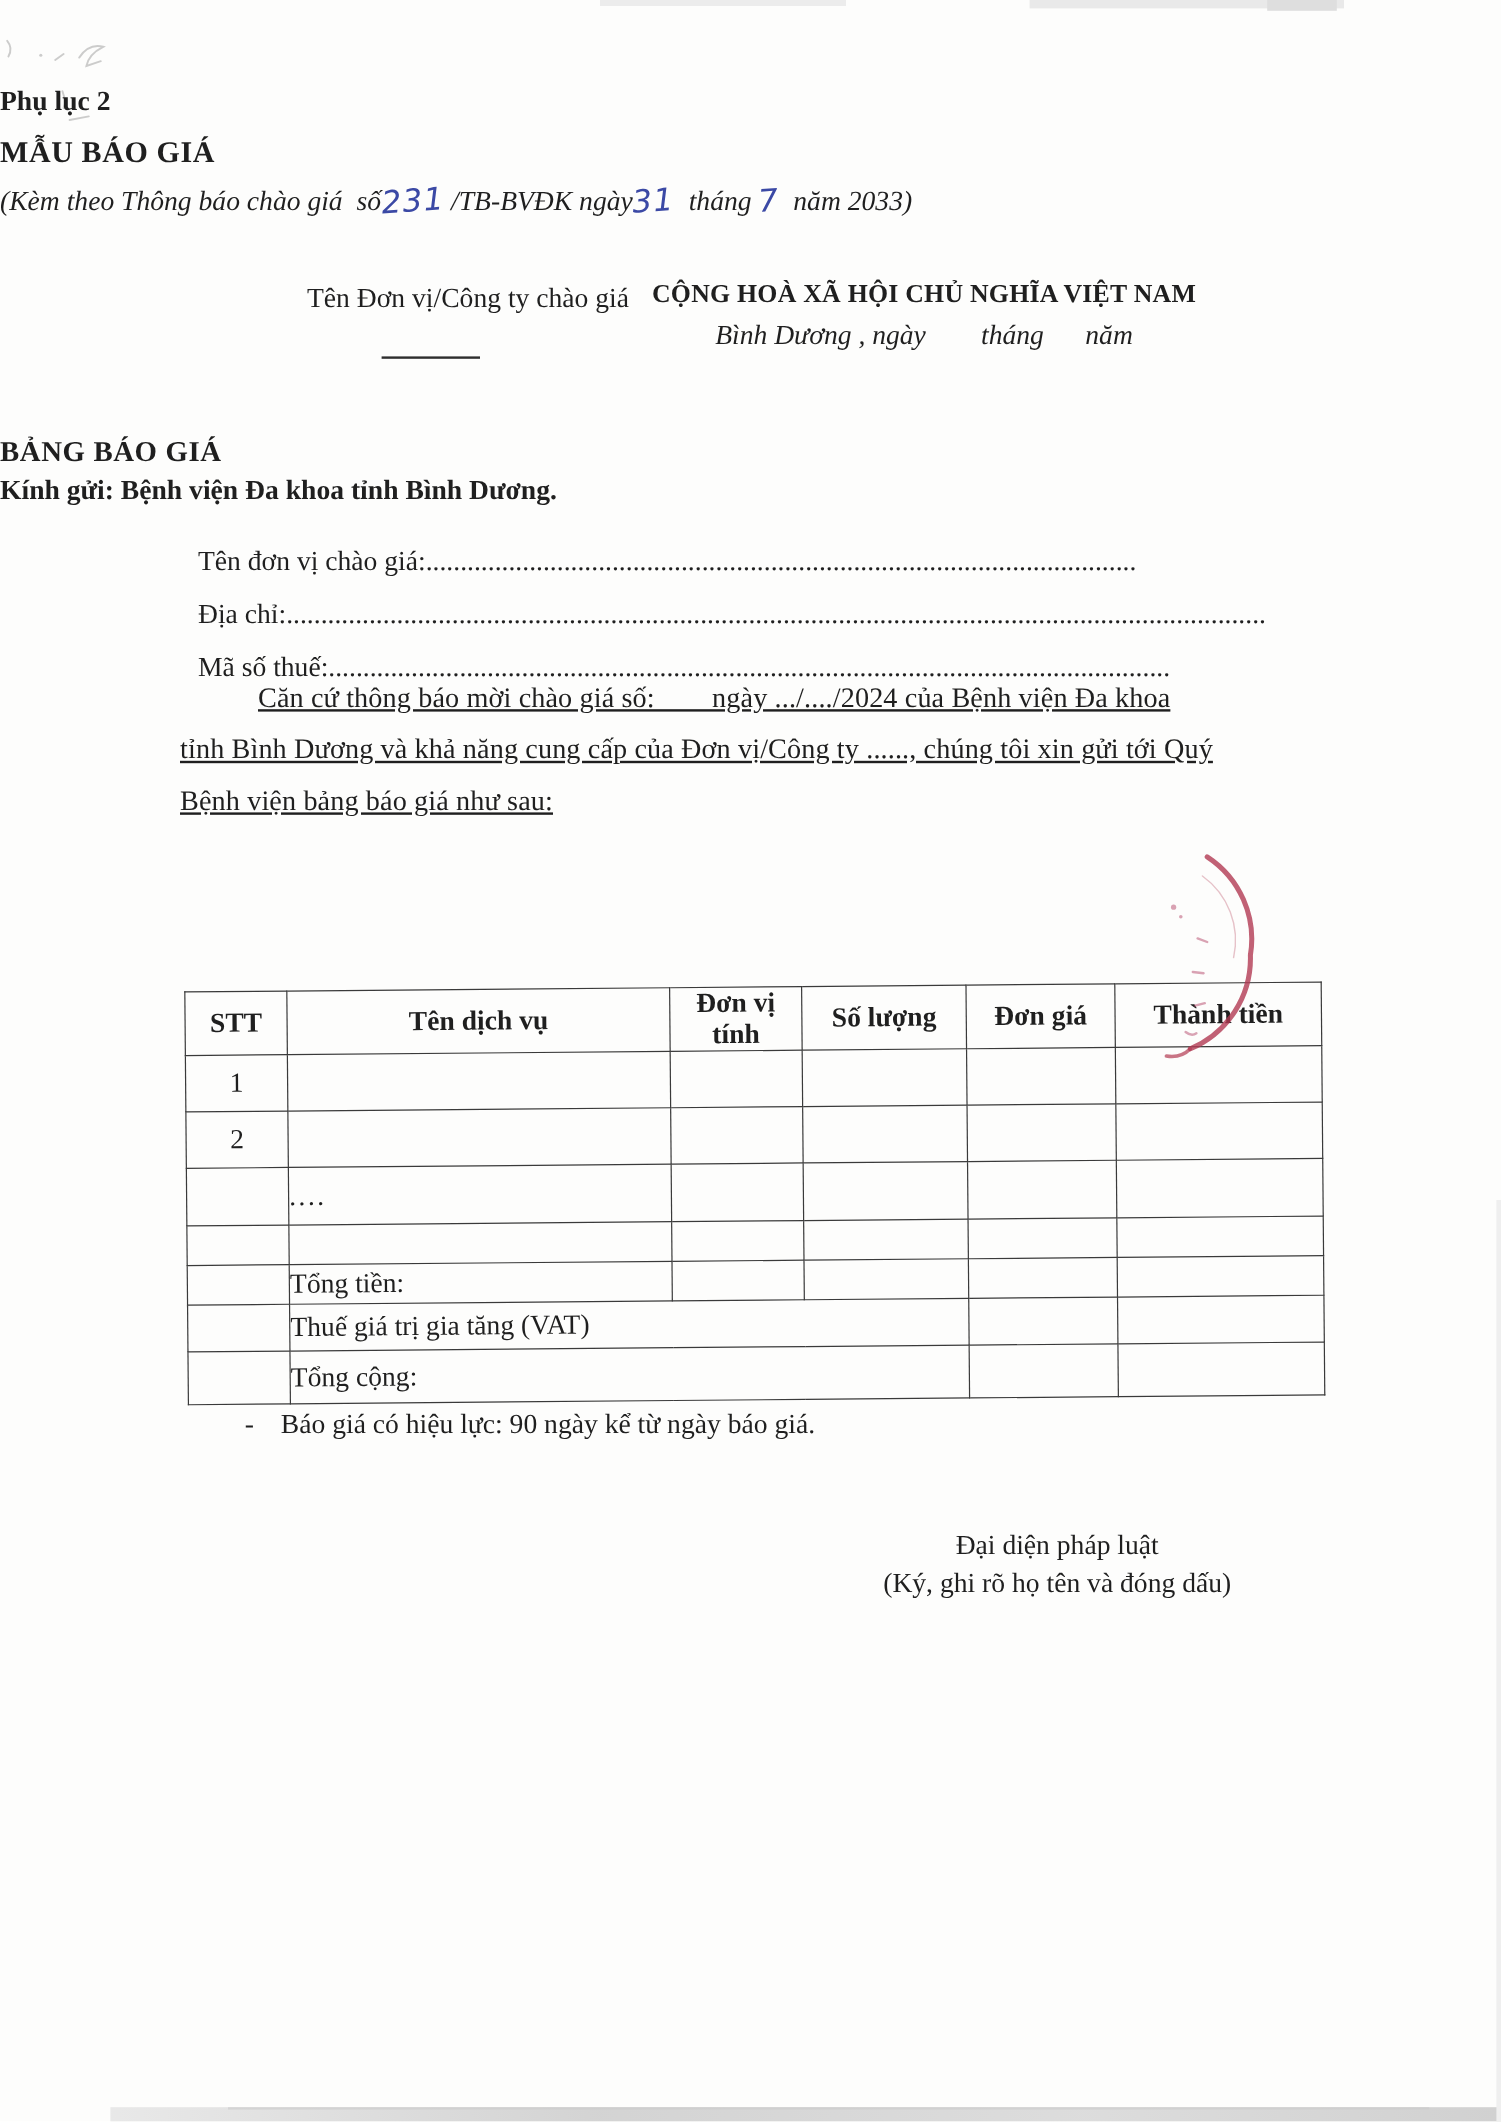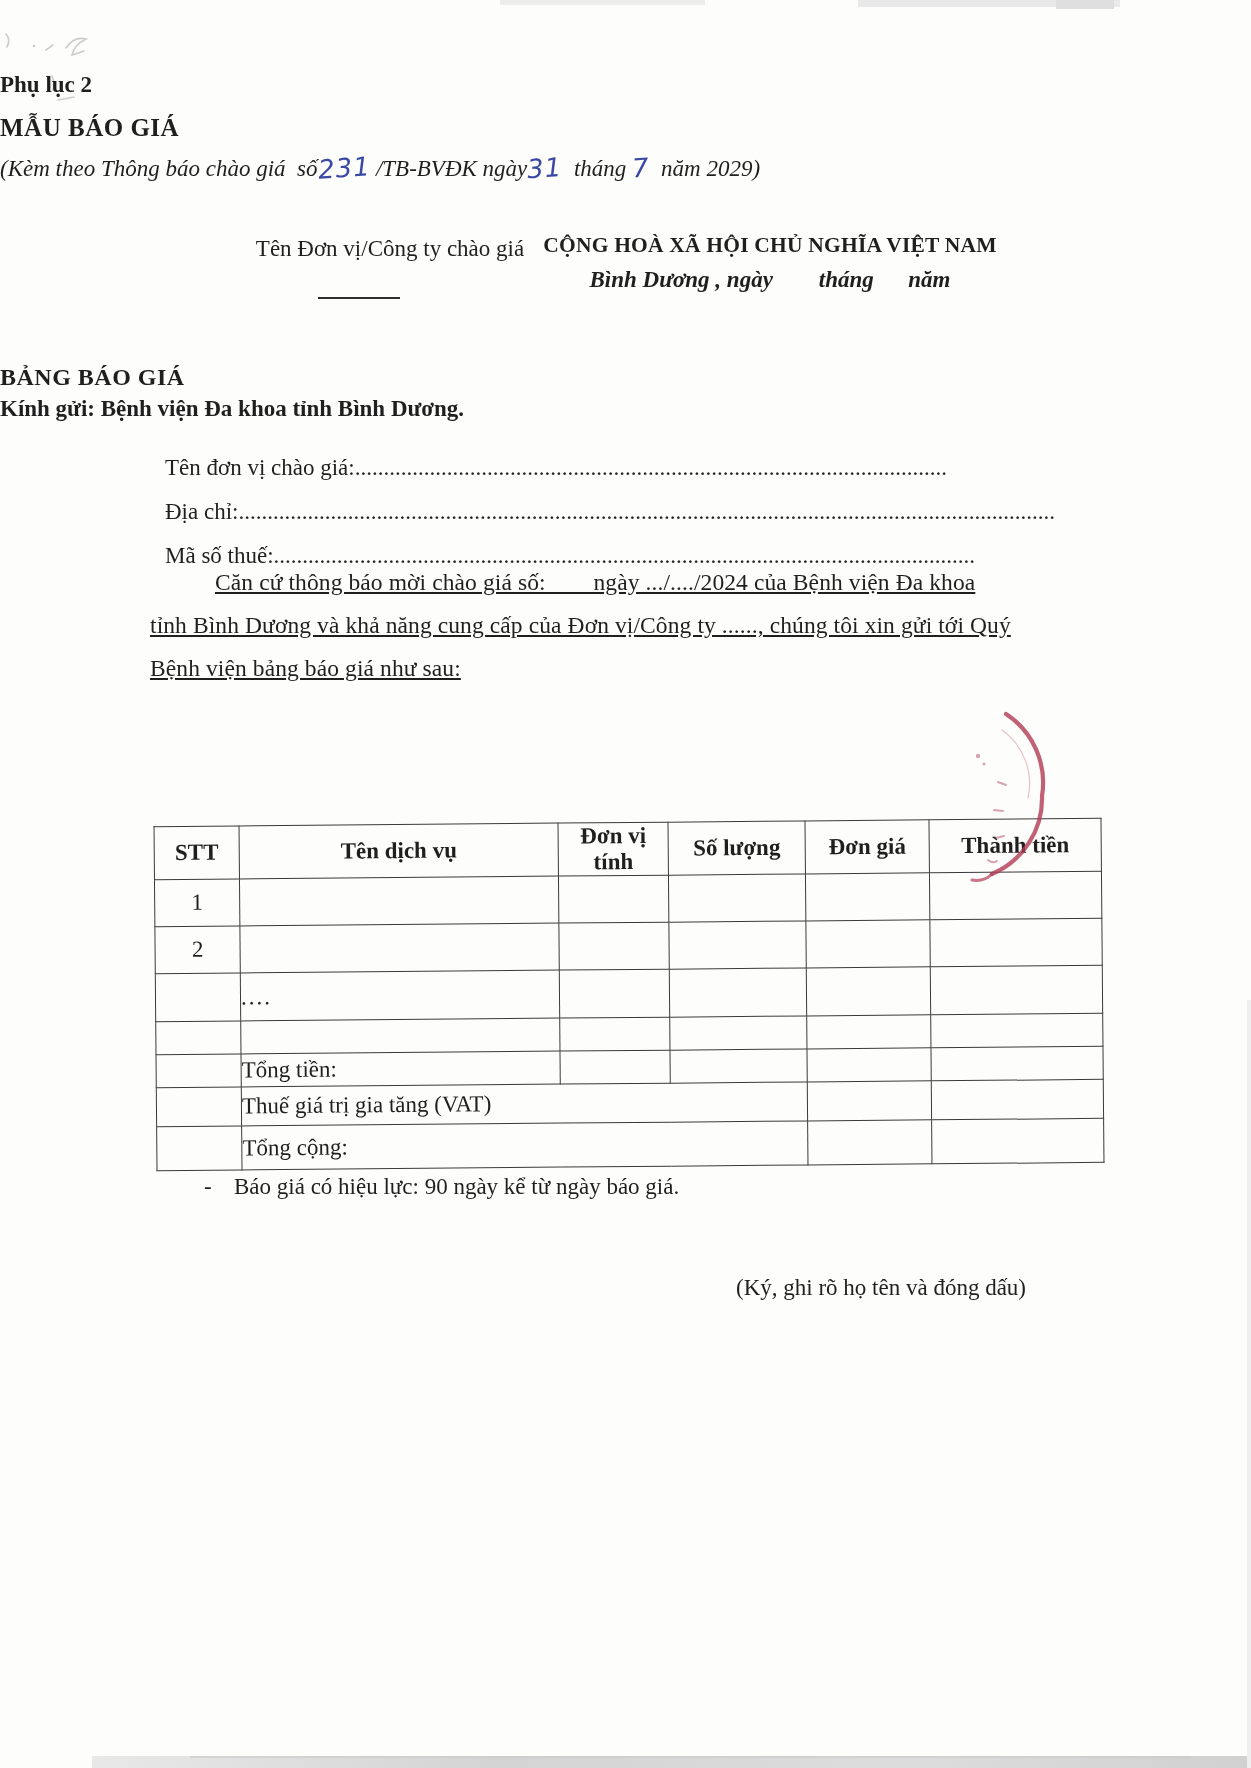--- a/index.html
+++ b/index.html
@@ -17,21 +17,21 @@
   .hand{font-family:"DejaVu Sans",sans-serif;font-style:italic;font-weight:500;
         color:#3b49a5;font-size:26px;display:inline-block;transform:rotate(-4deg);
         letter-spacing:1px;line-height:1;position:relative;top:1px;}
 
   .hdr-left{top:236px;left:190px;width:400px;font-size:23px;text-align:center;}
   .hdr-rule{top:297px;left:318px;width:82px;border-top:2px solid #2e2e2e;height:0;}
   .hdr-right{top:233px;left:530px;width:480px;text-align:center;}
   .motto1{font-weight:bold;font-size:21.5px;letter-spacing:.2px;}
   .motto2{display:inline-block;font-weight:bold;font-size:23px;margin-top:4px;
           padding:0 14px 4px 14px;border-bottom:2.5px solid #262626;}
-  .place-date{margin-top:9px;font-style:italic;font-size:23px;font-weight:bold;}
+  .place-date{margin-top:9px;font-style:italic;font-size:23px;}
 
   .doc-title{top:364px;left:0;width:1155px;font-weight:bold;font-size:24px;letter-spacing:.5px;}
   .recipient{top:396px;left:0;width:1251px;font-weight:bold;font-size:23px;}
 
   .fields{top:446px;left:165px;width:960px;font-size:23px;line-height:44px;}
   .fields div{white-space:nowrap;overflow:hidden;}
 
   .para{top:561px;left:150px;width:960px;font-size:23.5px;line-height:43px;letter-spacing:.1px;text-decoration:underline;}
   .para .indent{text-indent:65px;}
 
@@ -83,21 +83,21 @@
   </svg>
   <div class="smudge top-smudge1"></div>
   <div class="smudge top-smudge2"></div>
   <div class="smudge top-smudge3"></div>
   <div class="smudge bottom-band"></div>
   <div class="smudge bottom-line"></div>
   <div class="smudge right-strip"></div>
 
   <div class="abs appendix center">Phụ lục 2</div>
   <div class="abs form-title center">MẪU BÁO GIÁ</div>
-  <div class="abs subtitle center pre"><span>(Kèm theo Thông báo chào giá  số</span><span class="hand">231</span><span> /TB-BVĐK ngày</span><span class="hand">31</span><span>  tháng </span><span class="hand">7</span><span>  năm 2029)</span></div>
+  <div class="abs subtitle center pre"><span>(Kèm theo Thông báo chào giá  số</span><span class="hand">231</span><span> /TB-BVĐK ngày</span><span class="hand">31</span><span>  tháng </span><span class="hand">7</span><span>  năm 2033)</span></div>
 
   <div class="abs hdr-left">Tên Đơn vị/Công ty chào giá</div>
   <div class="abs hdr-rule"></div>
   <div class="abs hdr-right">
     <div class="motto1">CỘNG HOÀ XÃ HỘI CHỦ NGHĨA VIỆT NAM</div>
     <div class="place-date pre">Bình Dương , ngày        tháng      năm</div>
   </div>
 
   <div class="abs doc-title center">BẢNG BÁO GIÁ</div>
   <div class="abs recipient center">Kính gửi: Bệnh viện Đa khoa tỉnh Bình Dương.</div>
@@ -199,16 +199,17 @@
       <path d="M 40 74 l 8 3" fill="none"></path>
       <path d="M 36 102 l 9 1" fill="none"></path>
       <path d="M 38 130 l 8 -2" fill="none"></path>
       <path d="M 30 152 q 5 4 9 1" fill="none"></path>
     </g>
   </svg>
 
   <div class="abs validity"><span class="dash">-</span><span>Báo giá có hiệu lực: 90 ngày kể từ ngày báo giá.</span></div>
 
   <div class="abs signature">
+    <div>Đại diện pháp luật</div>
     <div>(Ký, ghi rõ họ tên và đóng dấu)</div>
   </div>
 
 </div>
 
 </body></html>

